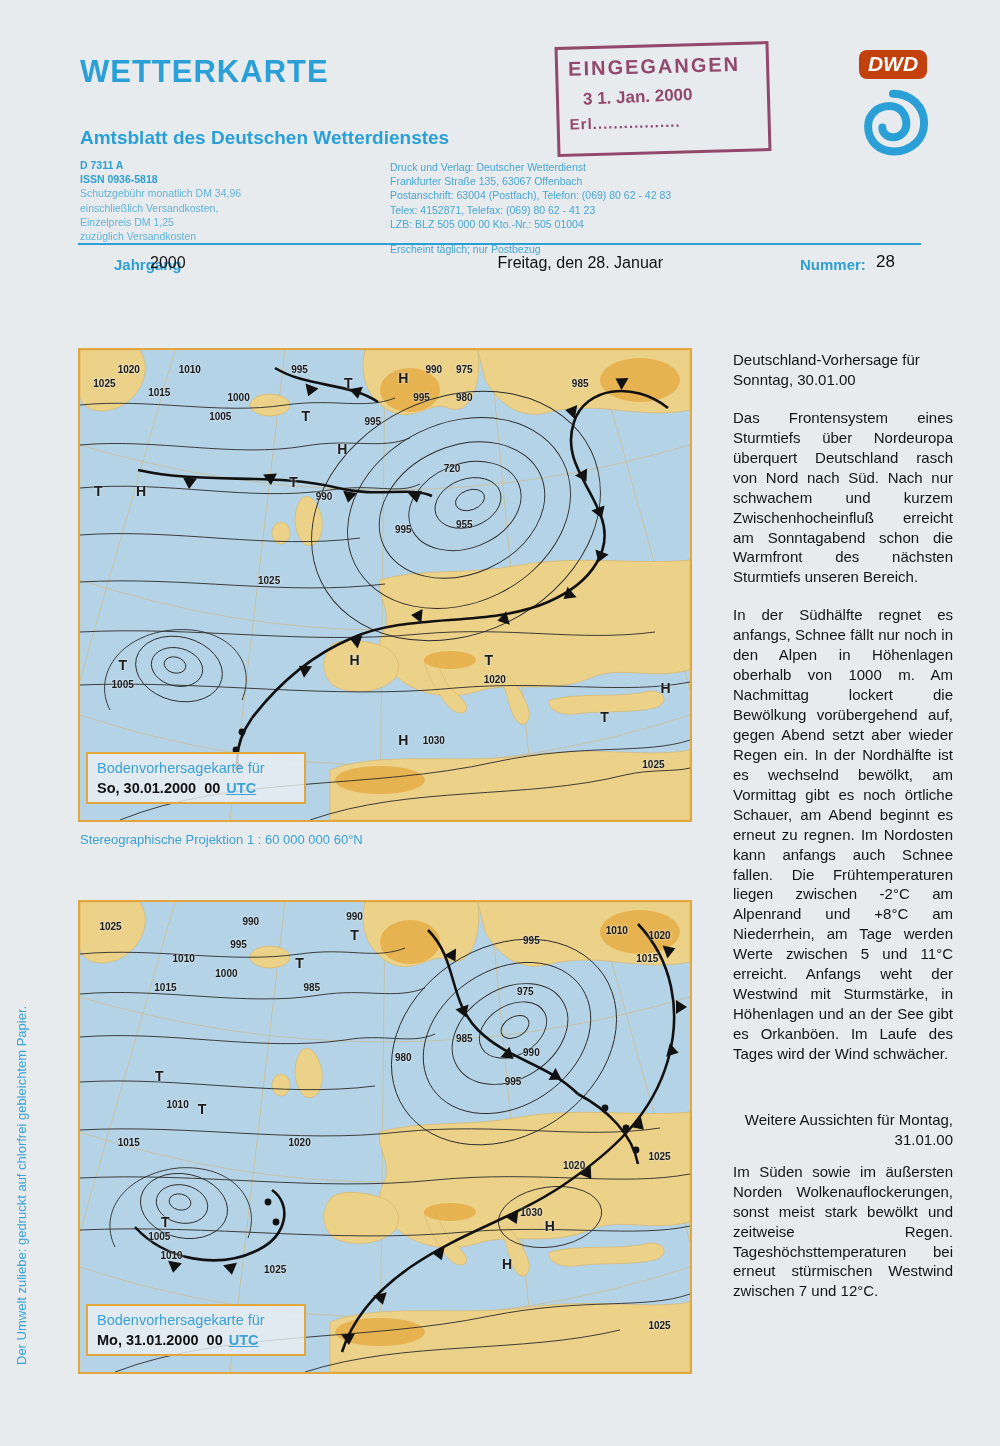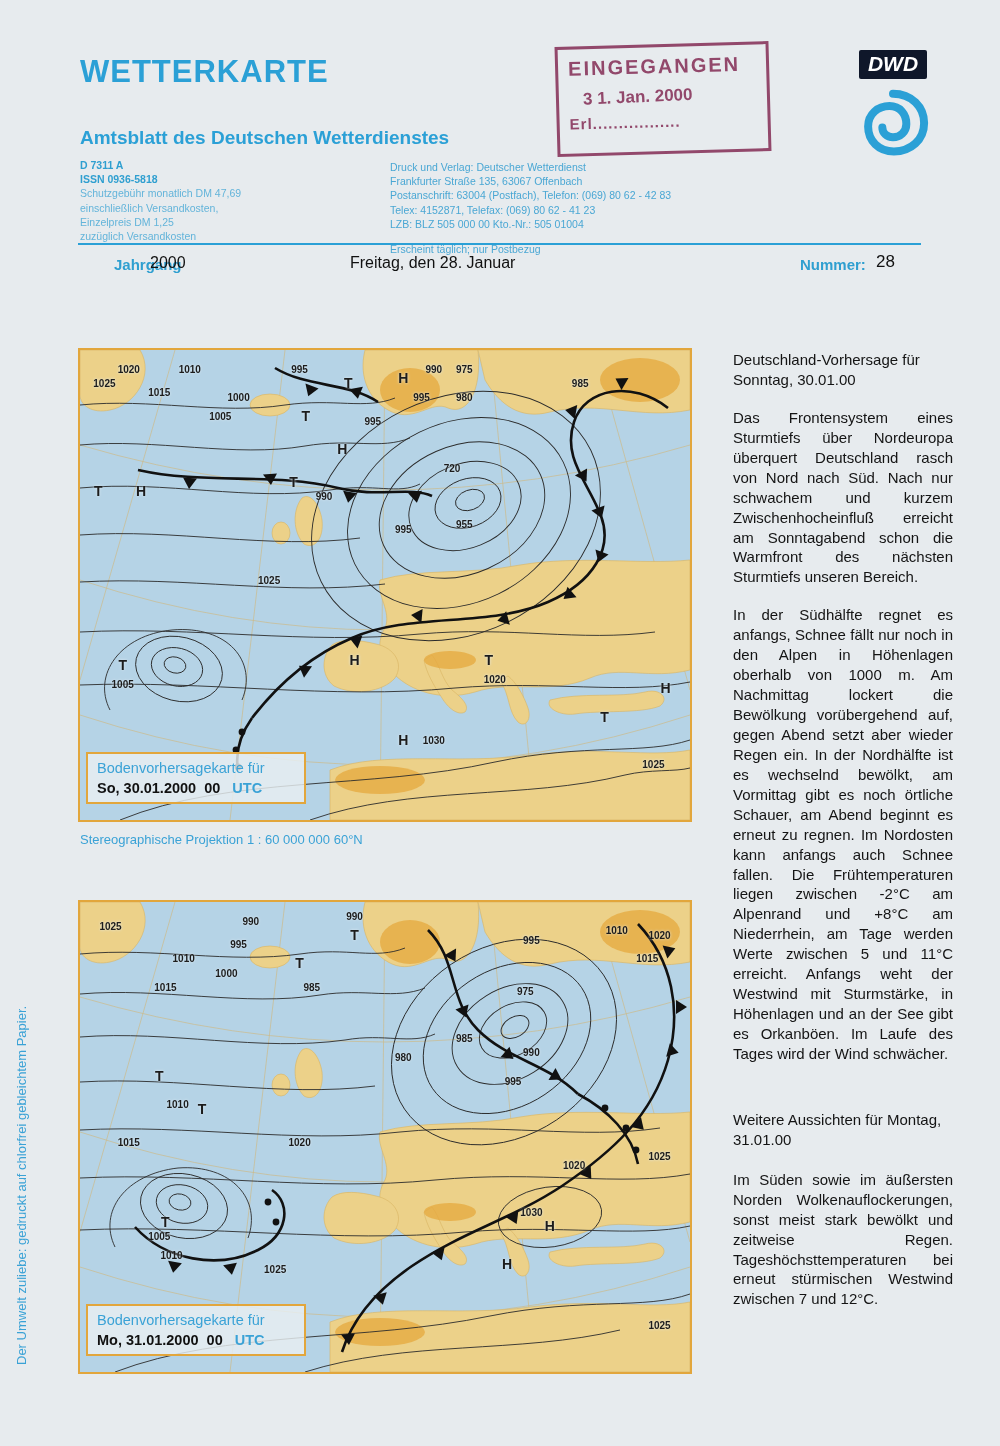--- a/index.html
+++ b/index.html
@@ -14,55 +14,55 @@
   .info-left .b{color:#2f9fd0;font-weight:bold;}
   .info-mid{position:absolute;left:390px;top:160px;font-size:10.5px;line-height:1.35;color:#4aa7d4;}
   .info-mid .note{margin-top:11px;}
   .stamp{position:absolute;left:556px;top:44px;width:214px;height:110px;
          border:3px solid #92486b;color:#92486b;transform:rotate(-1.6deg);
          padding:8px 10px;box-sizing:border-box;}
   .stamp .l1{font-size:20px;font-weight:bold;letter-spacing:2px;}
   .stamp .l2{font-size:17px;font-weight:bold;margin:8px 0 0 14px;transform:rotate(-1deg);}
   .stamp .l3{font-size:15px;font-weight:bold;margin-top:7px;letter-spacing:1px;}
   .logo{position:absolute;left:850px;top:50px;width:86px;text-align:center;}
-  .logo-text{display:inline-block;background:#0f172a;color:#fff;font-weight:bold;
-             font-style:italic;font-size:21px;padding:2px 9px 3px;border-radius:2px;}
+  .logo-text{display:inline-block;background:#c2410c;color:#fff;font-weight:bold;
+             font-style:italic;font-size:21px;padding:2px 9px 3px;border-radius:8px;}
   .logo-swirl{display:block;margin:4px auto 0;}
 
   .rule1{position:absolute;left:78px;top:243px;width:843px;height:2px;background:#2ba0d6;}
   .issue-row{position:absolute;left:78px;top:252px;width:843px;height:26px;font-size:16px;color:#111;}
   .issue-row .lbl{color:#2f9fd0;font-weight:bold;font-size:15px;}
   .vol-lbl{position:absolute;left:2px;top:4px;margin-left:34px;}
   .vol-val{position:absolute;left:72px;top:2px;}
-  .issue-date{position:absolute;left:272px;top:2px;width:300px;text-align:left;}
+  .issue-date{position:absolute;left:285px;top:2px;width:300px;text-align:right;}
   .num-lbl{position:absolute;left:722px;top:4px;}
   .num-val{position:absolute;left:798px;top:0;font-size:17px;}
 
   
   .map{position:absolute;left:78px;width:610px;height:470px;border:2px solid #e2a63c;
        background:#b5d3e6;box-sizing:content-box;}
   .map-1{top:348px;} .map-2{top:900px;}
   .map svg.chart{position:absolute;left:0;top:0;}
   .label-layer{position:absolute;inset:0;}
   .mlabel{position:absolute;transform:translate(-50%,-50%);font-size:10px;font-weight:bold;
           color:#1c1c1c;white-space:nowrap;text-shadow:0 0 3px rgba(228,238,244,.95);}
   .mlabel.ht{font-size:14px;}
   .map-caption{position:absolute;left:6px;bottom:16px;width:198px;background:rgba(233,239,242,.82);
                border:2px solid #e2a63c;padding:6px 9px;}
   .cap-title{color:#3aa2d6;font-size:14.5px;margin-bottom:4px;}
   .cap-date{color:#111;font-size:14.5px;font-weight:bold;}
   .cap-date .t{margin-left:8px;}
-  .cap-date .tz{color:#3aa2d6;margin-left:12px;font-weight:bold;}
+  .cap-date .tz{color:#3aa2d6;margin-left:6px;font-weight:bold;text-decoration:underline;}
   .proj-note{position:absolute;left:80px;top:832px;font-size:13px;color:#3aa2d6;}
 
   
   .fc{position:absolute;left:733px;top:350px;width:220px;color:#141414;
       font-size:15px;line-height:1.33;text-align:justify;}
   .fc h3{font-size:15px;font-weight:normal;margin:0 0 18px;text-align:left;}
-  .fc h3.outlook{margin-top:46px;margin-bottom:20px;}
+  .fc h3.outlook{margin-top:46px;margin-bottom:12px;text-align:right;}
   .fc p{margin:0 0 18px;}
 
   
   .eco{position:absolute;left:14px;top:905px;height:460px;color:#3aa2d6;font-size:13px;
        writing-mode:vertical-rl;transform:rotate(180deg);white-space:nowrap;}
   .footer{position:absolute;left:0;bottom:18px;width:100%;text-align:center;
           color:#54b1d8;font-size:13px;}
 </style>
 </head>
 <body>
@@ -106,21 +106,21 @@
       </g>
     </defs>
   </svg>
 
   <div class="title">WETTERKARTE</div>
   <div class="subtitle">Amtsblatt des Deutschen Wetterdienstes</div>
 
   <div class="info-left">
     <div class="b">D 7311 A</div>
     <div class="b">ISSN 0936-5818</div>
-    <div>Schutzgebühr monatlich DM 47,69</div>
+    <div>Schutzgebühr monatlich DM 34,96</div>
     <div>einschließlich Versandkosten,</div>
     <div>Einzelpreis DM 1,25</div>
     <div>zuzüglich Versandkosten</div>
   </div>
 
   <div class="info-mid">
     <div>Druck und Verlag: Deutscher Wetterdienst</div>
     <div>Frankfurter Straße 135, 63067 Offenbach</div>
     <div>Postanschrift: 63004 (Postfach), Telefon: (069) 80 62 - 42 83</div>
     <div>Telex: 4152871, Telefax: (069) 80 62 - 41 23</div>

